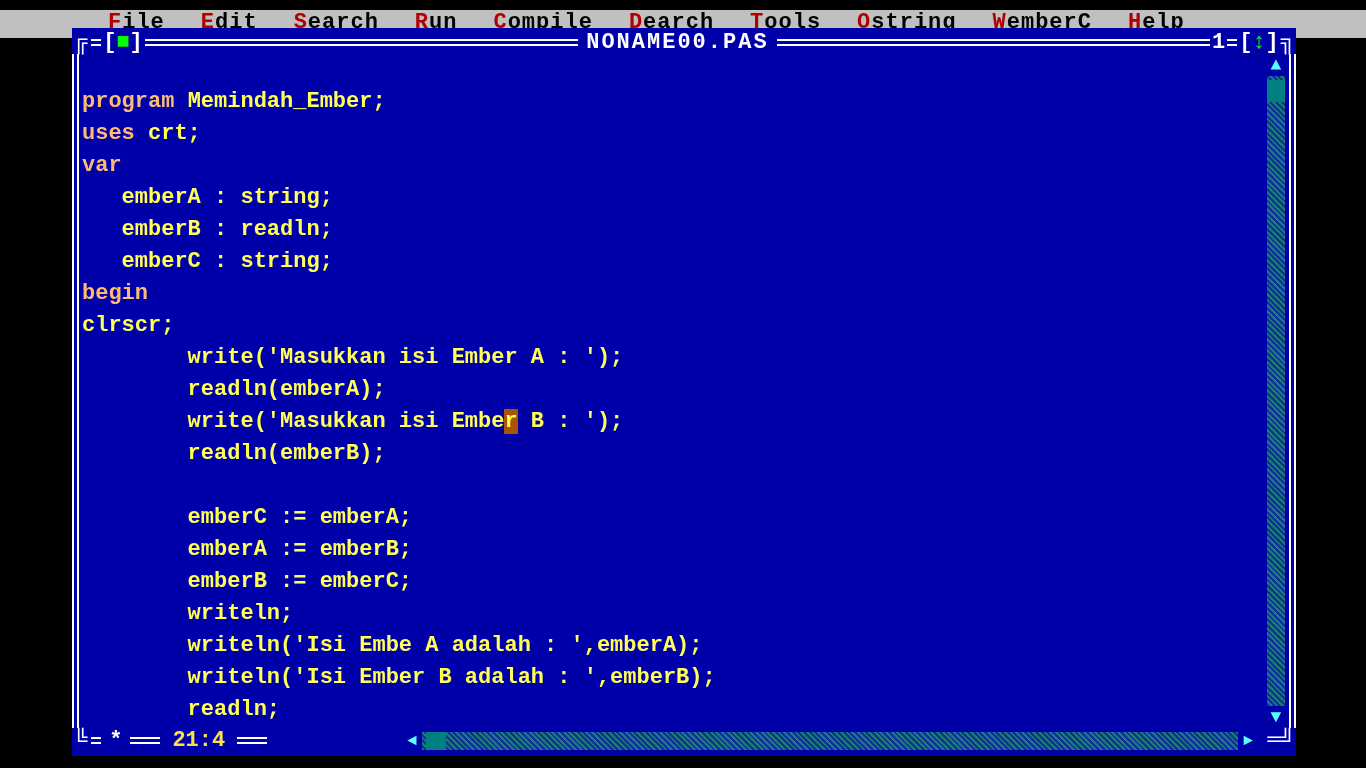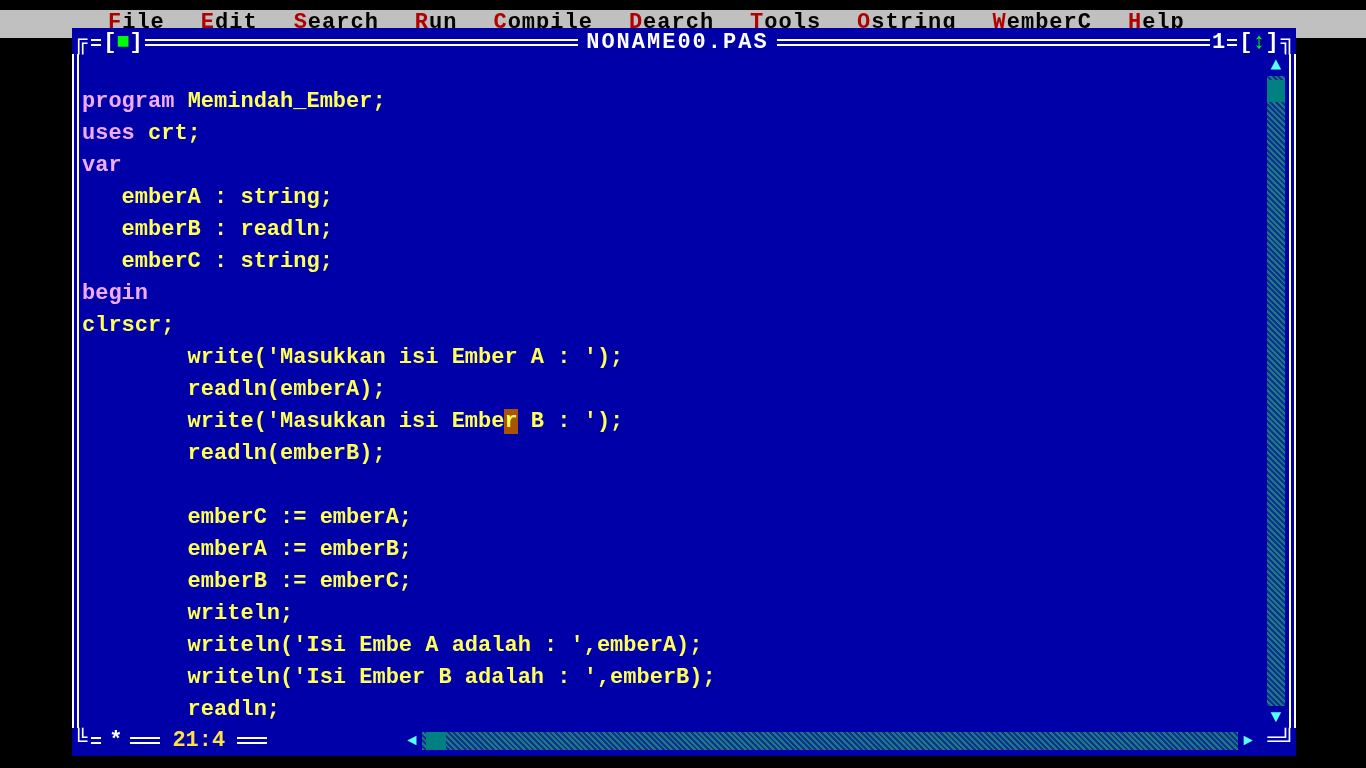--- a/index.html
+++ b/index.html
@@ -108,21 +108,21 @@
   .frame-right-border::after { right:0; }
 
   .editor {
     position:absolute;
     top:26px; left:10px; right:30px; bottom:28px;
     color:#ffff55;
     line-height: 32px;
     white-space: pre;
     overflow:hidden;
   }
-  .kw { color:#f0abfc; }
+  .kw { color:#fdba74; }
   .cursor {
     background:#a85400;
     color:#ffff55;
   }
   .scroll-v {
     position:absolute;
     top:26px; right:11px; bottom:28px;
     width:18px;
     background:#55aaaa;
     background-image:

